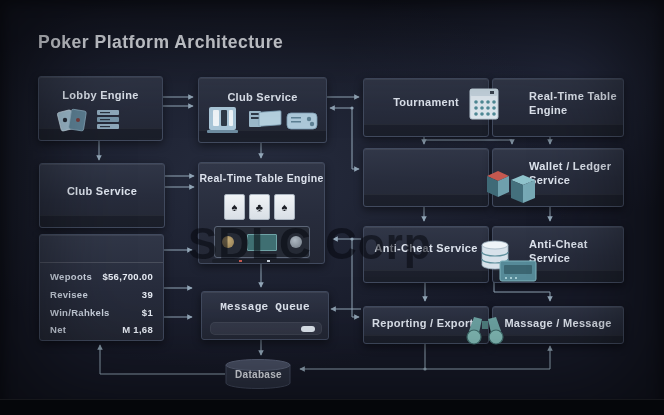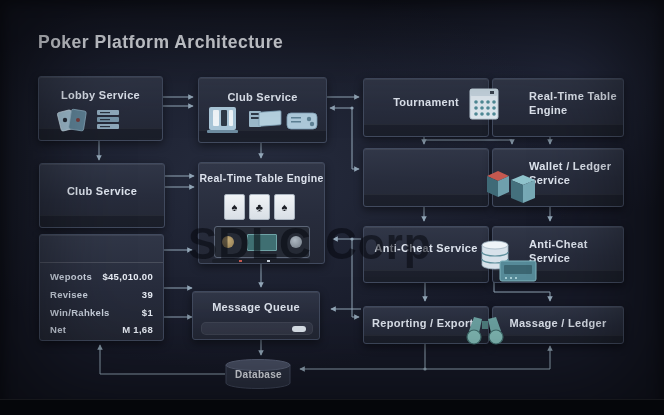--- a/index.html
+++ b/index.html
@@ -25,21 +25,21 @@
   }
   .node .band{position:absolute;left:0;right:0;bottom:0;height:11px;border-radius:0 0 3px 3px;
     background:rgba(8,11,18,.32);border-top:1px solid rgba(255,255,255,.05);}
   .node.short .band{height:7px;}
   .lbl{position:absolute;left:0;width:100%;text-align:center;}
   .lbl2{position:absolute;left:36px;width:90px;text-align:left;line-height:14px;}
   #lobby{left:38px;top:76px;width:123px;height:63px;}   #lobby .lbl{top:12px;}
   #club-top{left:198px;top:77px;width:127px;height:64px;} #club-top .lbl{top:13px;}
   #club-left{left:39px;top:163px;width:124px;height:63px;} #club-left .lbl{top:21px;}
   #rtte{left:198px;top:162px;width:125px;height:100px;} #rtte .lbl{top:9px;font-size:10.5px;}
-  #msgq{left:192px;top:291px;width:126px;height:47px;} #msgq .lbl{top:9px;}
+  #msgq{left:201px;top:291px;width:126px;height:47px;font-family:Liberation Mono, monospace;} #msgq .lbl{top:9px;}
   #matchmaking{left:363px;top:78px;width:124px;height:57px;} #matchmaking .lbl{top:17px;}
   #rtte-right{left:492px;top:78px;width:130px;height:57px;} #rtte-right .lbl2{top:10px;}
   #tournament{left:363px;top:148px;width:124px;height:57px;} #tournament .lbl{top:18px;}
   #wallet{left:492px;top:148px;width:130px;height:57px;} #wallet .lbl2{top:10px;}
   #anti-left{left:363px;top:226px;width:124px;height:55px;} #anti-left .lbl{top:15px;}
   #anti-right{left:492px;top:226px;width:130px;height:55px;} #anti-right .lbl2{top:10px;}
   #reporting{left:363px;top:306px;width:124px;height:36px;} #reporting .lbl{top:10px;}
   #massage{left:492px;top:306px;width:130px;height:36px;} #massage .lbl{top:10px;}
   
   #recon{left:39px;top:234px;width:123px;height:105px;}
@@ -121,34 +121,34 @@
       <path d="M550,369 V346" marker-end="url(#ah)"></path>
       <circle cx="352" cy="108" r="1.6" fill="#a8bfd0" stroke="none"></circle>
       <circle cx="352" cy="239" r="1.6" fill="#a8bfd0" stroke="none"></circle>
       <circle cx="425" cy="369" r="1.6" fill="#a8bfd0" stroke="none"></circle>
     </g>
   </svg>
 
   <div class="title">Poker Platform Architecture</div>
 
   <div class="node" id="lobby">
-    <div class="lbl">Lobby Service</div>
+    <div class="lbl">Lobby Engine</div>
     <div class="band"></div>
   </div>
 
   <div class="node" id="club-left">
     <div class="lbl">Club Service</div>
     <div class="band"></div>
   </div>
 
   <div class="node" id="recon">
     <div class="div"></div>
     <div class="rrow" style="top:36px">
       <span>Wepoots</span>
-      <span class="v">$45,010.00</span>
+      <span class="v">$56,700.00</span>
     </div>
     <div class="rrow" style="top:54px">
       <span>Revisee</span>
       <span class="v">39</span>
     </div>
     <div class="rrow" style="top:72px">
       <span>Win/Rahkels</span>
       <span class="v">$1</span>
     </div>
     <div class="rrow" style="top:89px">
@@ -216,21 +216,21 @@
   </div>
   <div class="node" id="anti-right">
     <div class="lbl2">Anti-Cheat Service</div>
     <div class="band"></div>
   </div>
   <div class="node short" id="reporting">
     <div class="lbl">Reporting / Exports</div>
     <div class="band"></div>
   </div>
   <div class="node short" id="massage">
-    <div class="lbl">Massage / Ledger</div>
+    <div class="lbl">Massage / Message</div>
     <div class="band"></div>
   </div>
 
   <svg class="icon-abs" style="left:55px;top:104px" width="68" height="32">
     <g transform="translate(4,4)">
       <rect x="0" y="3" width="14" height="19" rx="2" transform="rotate(-14 7 12)" fill="#9dbacc" stroke="#c9dae6" stroke-width="0.7"></rect>
       <rect x="11" y="2" width="15" height="20" rx="2" transform="rotate(9 18 12)" fill="#5d8094" stroke="#8fb0c2" stroke-width="0.7"></rect>
       <circle cx="6" cy="12" r="2.2" fill="#232a36"></circle>
       <circle cx="19" cy="12" r="2" fill="#7a3c3c"></circle>
     </g>

